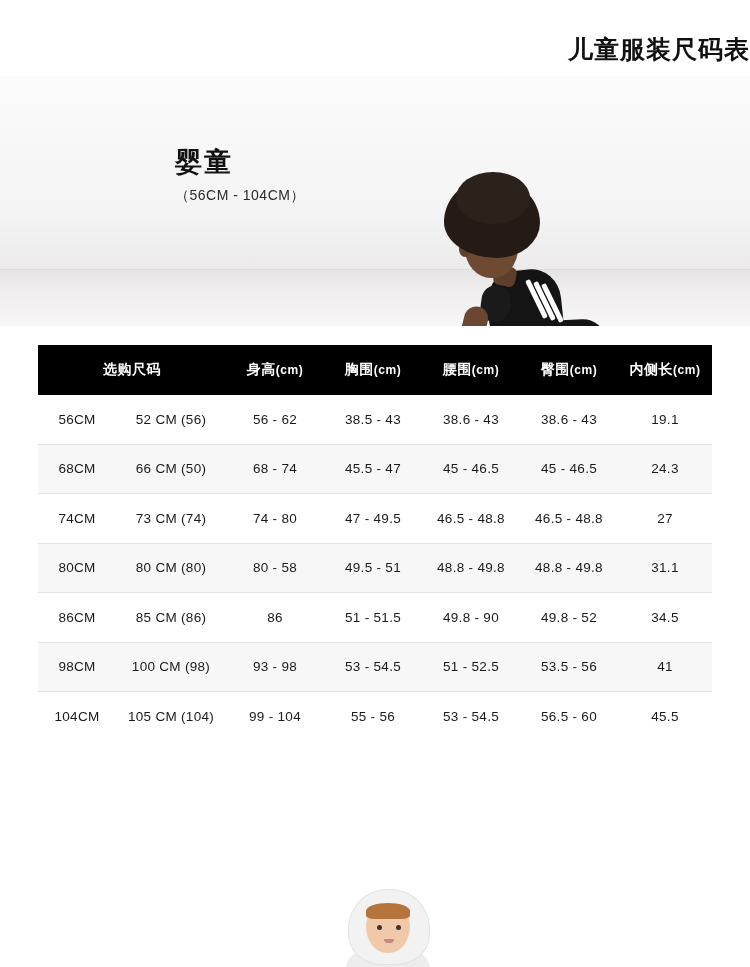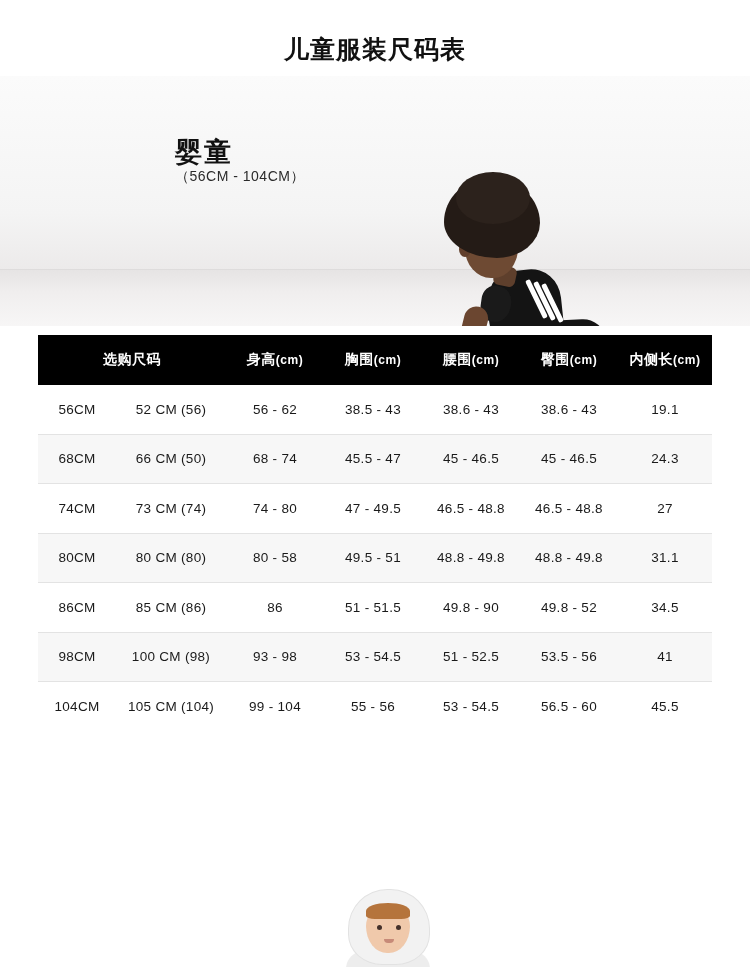--- a/index.html
+++ b/index.html
@@ -11,21 +11,21 @@
     width: 750px;
     height: 967px;
     font-family: "Liberation Sans", "DejaVu Sans", sans-serif;
     color: #000000;
     overflow: hidden;
     position: relative;
   }
 
   
   .page-title {
-    text-align: center;
+    text-align: right;
     font-size: 25px;
     font-weight: bold;
     letter-spacing: 1px;
     padding-top: 33px;
     padding-bottom: 10px;
     color: #111111;
   }
 
   
   .hero {
@@ -47,32 +47,33 @@
     position: absolute;
     left: 0;
     bottom: 56px;
     width: 750px;
     height: 1px;
     background: #dedcdc;
   }
   .hero-text {
     position: absolute;
     left: 175px;
-    top: 60px;
+    top: 70px;
   }
   .hero-title {
     font-size: 27px;
     font-weight: bold;
     letter-spacing: 2px;
     color: #111111;
     line-height: 1.2;
   }
   .hero-sub {
     font-size: 14px;
     color: #2a2a2a;
+    margin-top: 9px;
     letter-spacing: 0.5px;
     text-align: right;
   }
 
   
   .kid {
     position: absolute;
     left: 408px;
     top: 102px;
     width: 215px;
@@ -178,21 +179,21 @@
     position: absolute;
     background: #ffffff;
     border-radius: 2px;
   }
   .kid .s1 { left: 126px; top: 100px; width: 5px; height: 42px; transform: rotate(-26deg); }
   .kid .s2 { left: 134px; top: 102px; width: 5px; height: 42px; transform: rotate(-26deg); }
   .kid .s3 { left: 142px; top: 104px; width: 5px; height: 42px; transform: rotate(-26deg); }
 
   
   .table-wrap {
-    margin: 9px 38px 0 38px;
+    margin: 19px 38px 0 38px;
     width: 674px;
   }
   table.size-table {
     border-collapse: collapse;
     width: 674px;
     table-layout: fixed;
   }
   table.size-table thead th {
     background: #000000;
     color: #ffffff;

